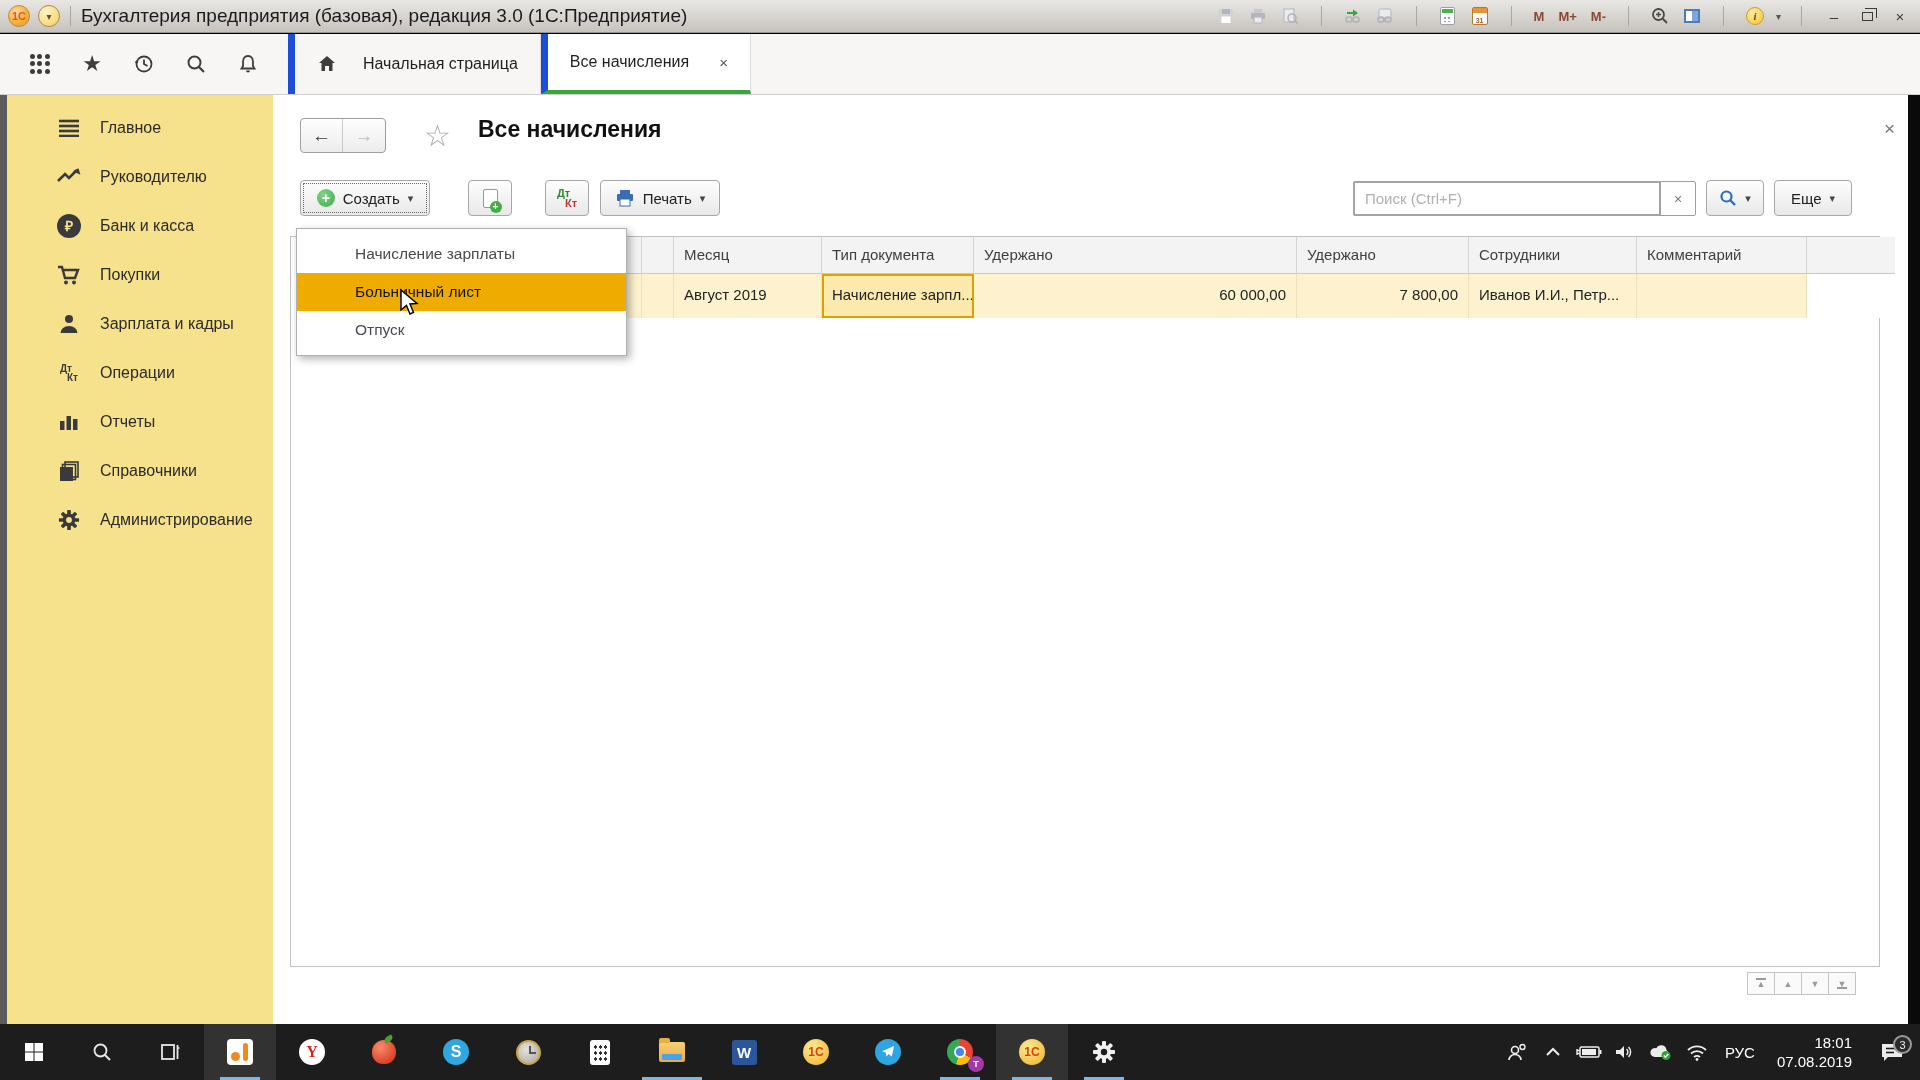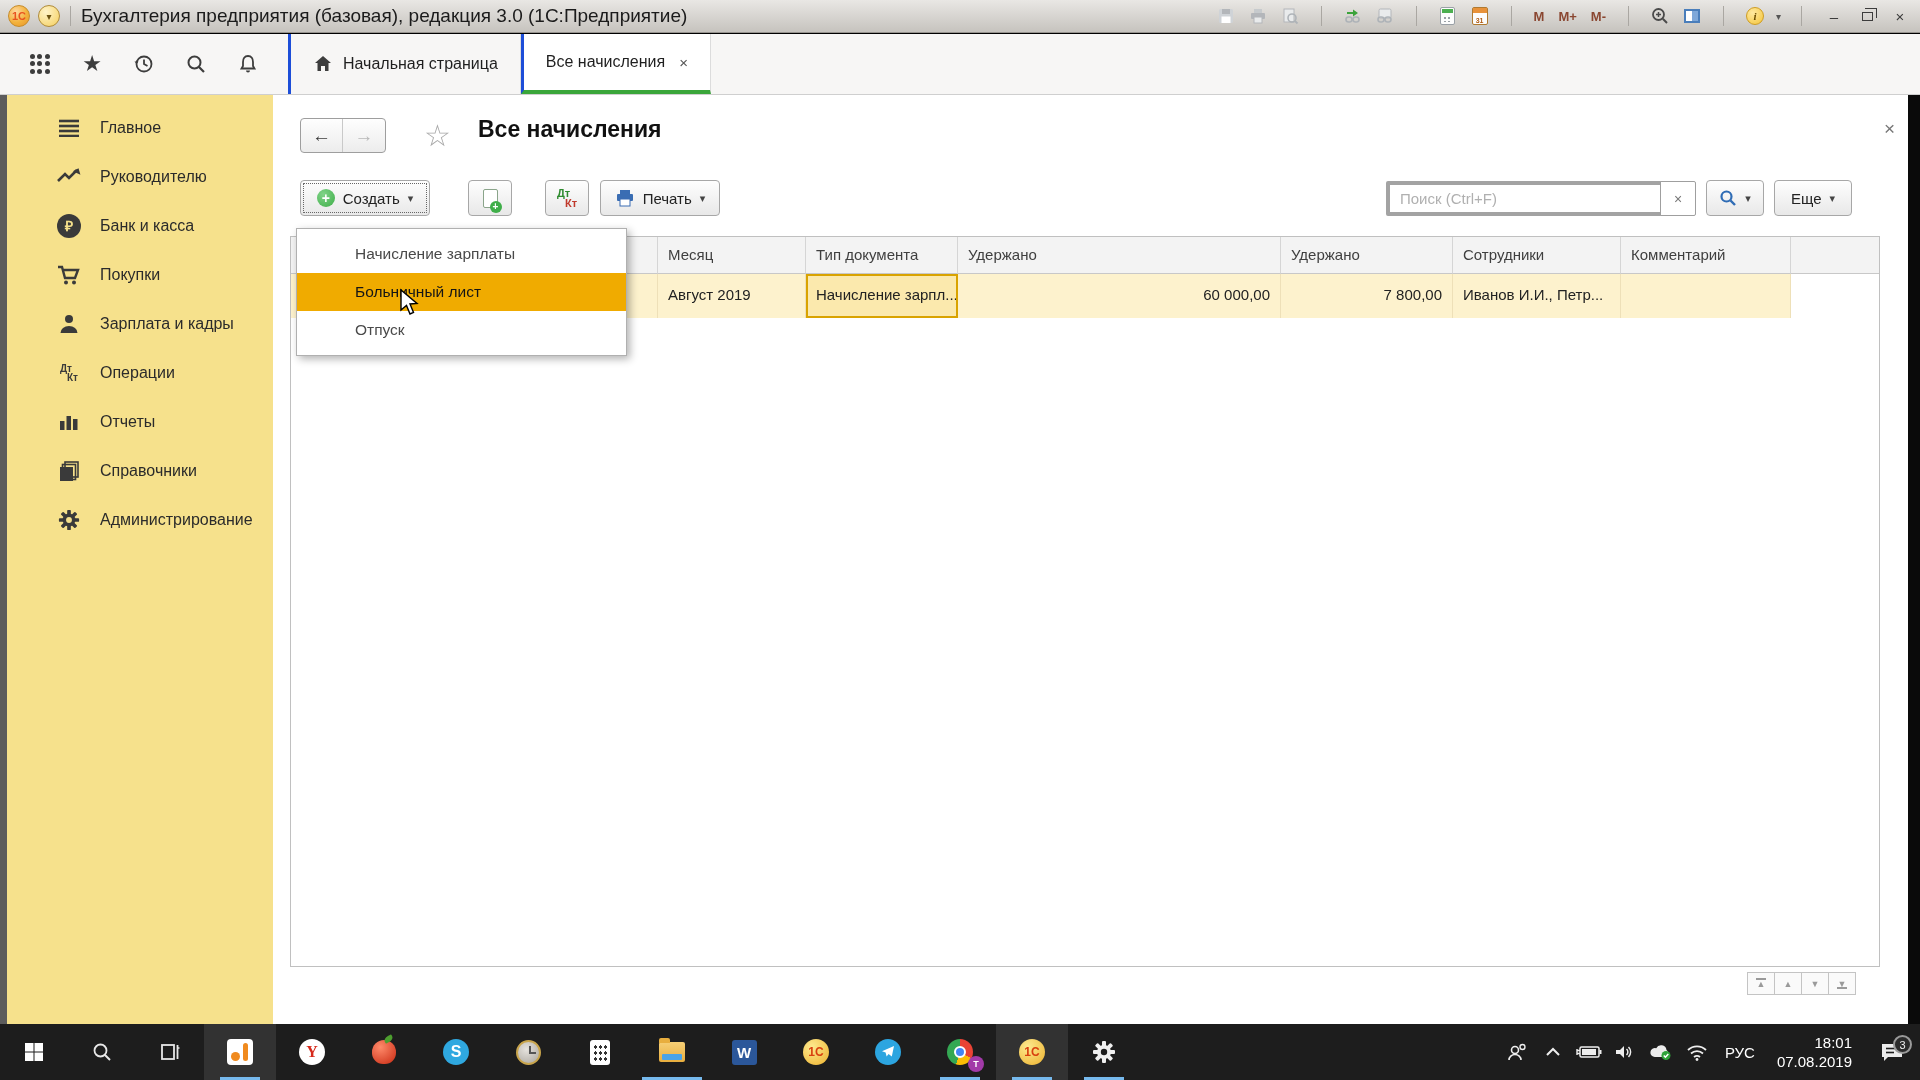--- a/index.html
+++ b/index.html
@@ -42,22 +42,22 @@
   .restore-sq::before{content:"";position:absolute;left:2px;top:-5px;width:11px;height:9px;border:1.5px solid #3c3c3c;
     border-bottom:none;border-left:none;}
 
   
   #tabbar{left:0;top:34px;width:1920px;height:61px;background:#f7f6f5;border-bottom:1px solid #cfcfcf;
     display:flex;align-items:stretch;}
   .tabbar-icons{display:flex;align-items:center;gap:0;padding-left:14px;}
   .tbi{width:52px;height:100%;display:flex;align-items:center;justify-content:center;color:#3d3d3d;}
   .grid9{width:20px;height:20px;display:grid;grid-template-columns:repeat(3,1fr);gap:2px;}
   .grid9 i{width:5px;height:5px;border-radius:50%;background:#3d3d3d;}
-  .tab{display:flex;align-items:center;gap:10px;padding:0 22px;font-size:16px;color:#1f1f1f;
-    border-left:3px solid #1d4ed8;border-right:1px solid #dcdcdc;position:relative;}
+  .tab{display:flex;align-items:center;gap:26px;padding:0 22px;font-size:16px;color:#1f1f1f;
+    border-left:7px solid #1d4ed8;border-right:1px solid #dcdcdc;position:relative;}
   .tab.active{background:#fff;border-bottom:4px solid var(--tab_accent_green);}
   .tab .closex{color:#555;font-size:15px;margin-left:4px;}
 
   
   #main{left:0;top:95px;width:1920px;height:929px;background:#fff;}
   #left-strip{left:0;top:95px;width:7px;height:929px;background:#5c5c5c;}
   #right-strip{left:1908px;top:95px;width:12px;height:929px;background:#0a0a0a;}
   #sidebar{left:7px;top:95px;width:266px;height:929px;background:var(--sidebar_yellow);padding-top:8px;}
   .side-item{height:49px;display:flex;align-items:center;gap:18px;padding-left:49px;}
   .side-item .ic{width:26px;height:26px;display:flex;align-items:center;justify-content:center;color:#3a3a3a;}
@@ -84,31 +84,31 @@
     color:#fff;font-size:14px;font-weight:bold;display:flex;align-items:center;justify-content:center;line-height:0;}
   #btn-copy{left:468px;top:180px;width:44px;}
   .docplus{width:15px;height:19px;background:#fff;border:1px solid #8aa48a;border-radius:2px;position:relative;}
   .docplus::before{content:"+";position:absolute;right:-5px;bottom:-6px;width:12px;height:12px;border-radius:50%;
     background:#3fae49;color:#fff;font-size:10px;line-height:12px;text-align:center;font-weight:bold;}
   #btn-dtkt{left:545px;top:180px;width:44px;}
   .dtkt2{font-size:11px;font-weight:bold;line-height:10px;text-align:left;}
   .dtkt2 .dt{color:#2e8b2e;}
   .dtkt2 .kt{color:#c0392b;margin-left:8px;}
   #btn-print{left:600px;top:180px;width:120px;}
-  #search-field{left:1353px;top:181px;width:308px;height:35px;border:4px solid #a3a3a3;background:#fff;
-    font-size:15px;color:#333;padding:0 10px;border-radius:2px 0 0 2px;margin-left:33px;}
+  #search-field{left:1353px;top:181px;width:308px;height:35px;border:2px solid #a3a3a3;background:#fff;
+    font-size:15px;color:#333;padding:0 10px;border-radius:2px 0 0 2px;}
   #search-field::placeholder{color:#b0b0b0;}
   #search-clear{left:1660px;top:181px;width:36px;height:35px;border:1px solid #9f9f9f;background:#fff;
     display:flex;align-items:center;justify-content:center;color:#777;font-size:14px;border-radius:0 2px 2px 0;}
   #btn-search{left:1706px;top:180px;width:58px;}
   #btn-more{left:1774px;top:180px;width:78px;}
 
   
   #grid{left:290px;top:236px;width:1590px;height:731px;border:1px solid #c0c0c0;background:#fff;}
-  .trow{display:grid;grid-template-columns:335px 32px 148px 152px 323px 172px 168px 170px 1fr;width:100%;}
+  .trow{display:grid;grid-template-columns:335px 32px 148px 152px 323px 172px 168px 170px 1fr;width:100%;margin-left:16px;}
   .hc{background:#f3f3f3;border-right:1px solid #d5d5d5;border-bottom:1px solid #c8c8c8;
     padding:9px 10px;font-size:15px;color:#3f3f3f;height:37px;white-space:nowrap;overflow:hidden;}
   .hc.nob{border-right:none;}
   .rc{background:var(--row_highlight);border-right:1px solid #eee0b8;padding:12px 10px;font-size:15px;color:#222;
     height:44px;white-space:nowrap;overflow:hidden;}
   .rc.num{text-align:right;}
   .rc.sel{background:#fbe9ad;border:2px solid var(--selected_cell_border);padding:10px 8px;}
   .rc.plain{background:#fff;border-right:none;}
   
   #pager{left:1748px;top:972px;display:flex;}

